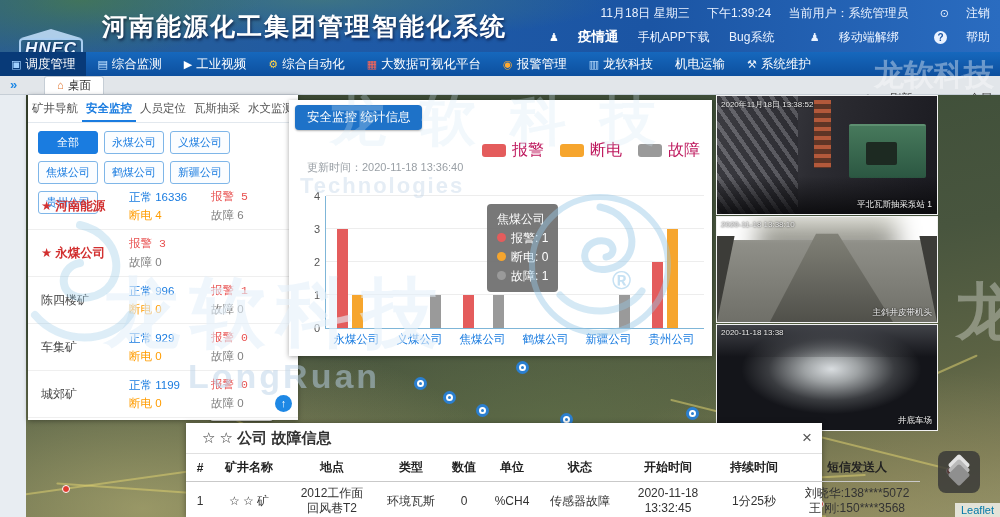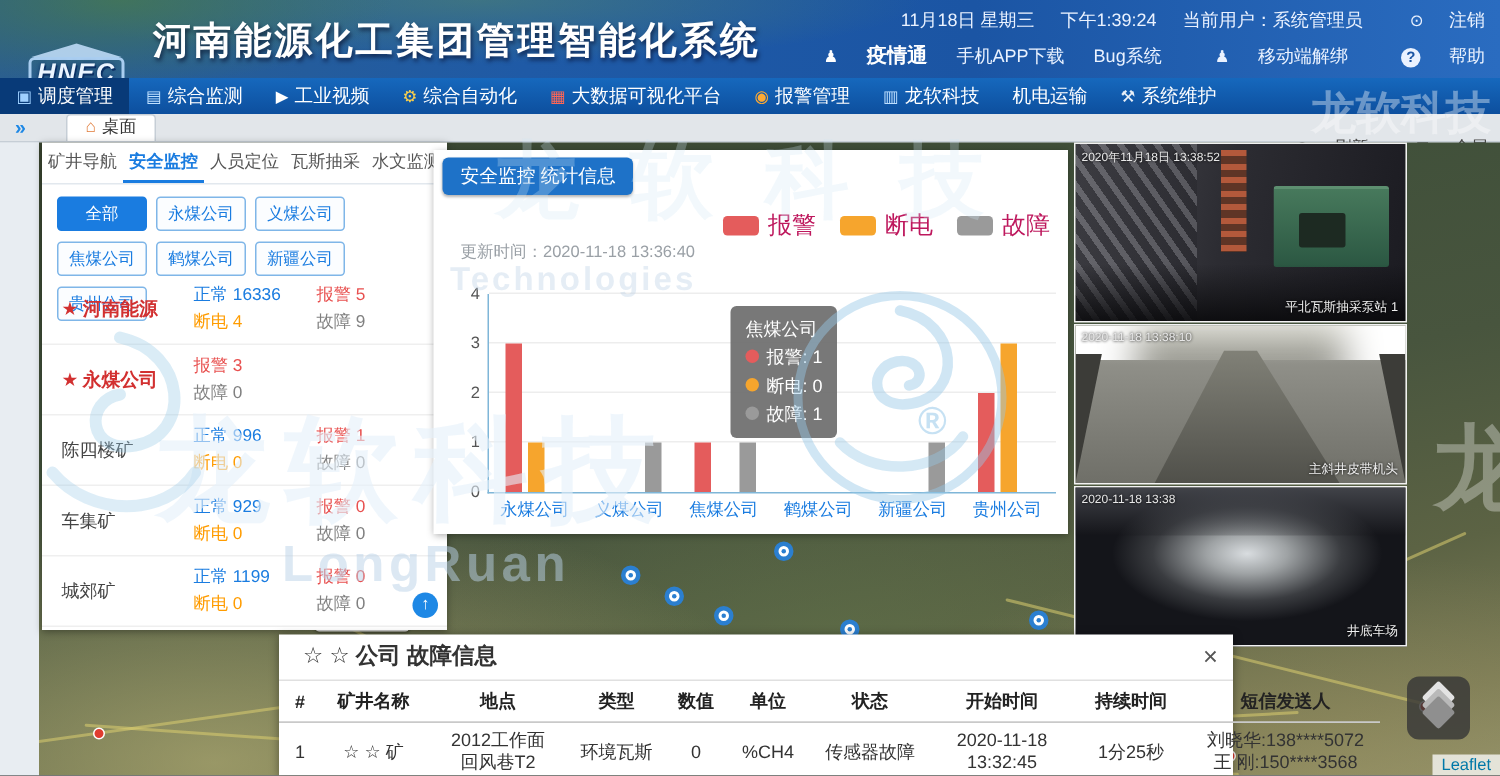--- a/index.html
+++ b/index.html
@@ -76,21 +76,21 @@
   .lp-filters{padding:8px 8px 4px 10px;}
   .lp-btn{display:inline-block;min-width:50px;text-align:center;border:1px solid #7fb6e8;color:#1a7ce0;
     background:#fbfdff;font-size:11px;padding:3px 4px;border-radius:3px;margin:0 6px 7px 0;cursor:pointer;}
   .lp-btn.active{background:#1a7ce0;color:#fff;border-color:#1a7ce0;}
   .lp-list{position:absolute;left:0;top:88px;right:0;bottom:0;overflow:hidden;}
   .lp-row{position:relative;height:46px;border-bottom:1px solid #efefef;display:flex;align-items:center;}
   .lp-name{width:88px;padding-left:13px;font-size:12px;color:#444;}
   .lp-name.star{color:#d23030;font-weight:bold;font-size:12.5px;}
   .lp-star{color:#d23030;margin-right:3px;}
   .lp-col{width:82px;font-size:11.5px;line-height:18px;white-space:nowrap;}
-  .v-normal{color:#1a7ce0;} .v-power{color:#ff9c00;} .v-alarm{color:#e8504f;}
+  .v-normal{color:#1a7ce0;} .v-power{color:#ff9c00;} .v-alarm{color:#e8504f;font-family:Liberation Mono, monospace;}
   .v-fault{color:#808080;}
   .lp-scroll{position:absolute;right:1px;top:92px;width:5px;height:70px;background:#ccd3d9;border-radius:3px;z-index:11;cursor:pointer;}
   .lp-fab{position:absolute;right:6px;bottom:8px;width:17px;height:17px;border-radius:50%;background:#1e88e5;
     color:#fff;font-size:11px;line-height:17px;text-align:center;cursor:pointer;z-index:11;}
   
   .cp{position:absolute;left:289px;top:5px;width:423px;height:256px;background:#fff;z-index:10;
     box-shadow:0 1px 5px rgba(0,0,0,.35);}
   .cp-btn{position:absolute;left:6px;top:5px;background:#1e72c8;color:#fff;font-size:12.5px;
     padding:4px 12px;border-radius:4px;cursor:pointer;box-shadow:0 1px 2px rgba(0,0,0,.3);}
   .cp-title{position:absolute;left:18px;top:38px;font-size:15px;color:#1a7ce0;}
@@ -277,21 +277,21 @@
       <div class="lp-filters" id="lp-filters"><span class="lp-btn active">全部</span><span class="lp-btn">永煤公司</span><span class="lp-btn">义煤公司</span><span class="lp-btn">焦煤公司</span><span class="lp-btn">鹤煤公司</span><span class="lp-btn">新疆公司</span><span class="lp-btn">贵州公司</span></div>
       <div class="lp-list" id="lp-list">
           <div class="lp-row">
             <div class="lp-name star"><span class="lp-star">★</span>河南能源</div>
             <div class="lp-col">
               <div class="v-normal">正常 16336</div>
               <div class="v-power">断电 4</div>
             </div>
             <div class="lp-col">
               <div class="v-alarm">报警 5</div>
-              <div class="v-fault">故障 9</div>
+              <div class="v-fault">故障 6</div>
             </div>
           </div>
           <div class="lp-row">
             <div class="lp-name star"><span class="lp-star">★</span>永煤公司</div>
             <div class="lp-col">
               <div class="v-alarm">报警 3</div>
               <div class="v-fault">故障 0</div>
             </div>
           </div>
           <div class="lp-row">

